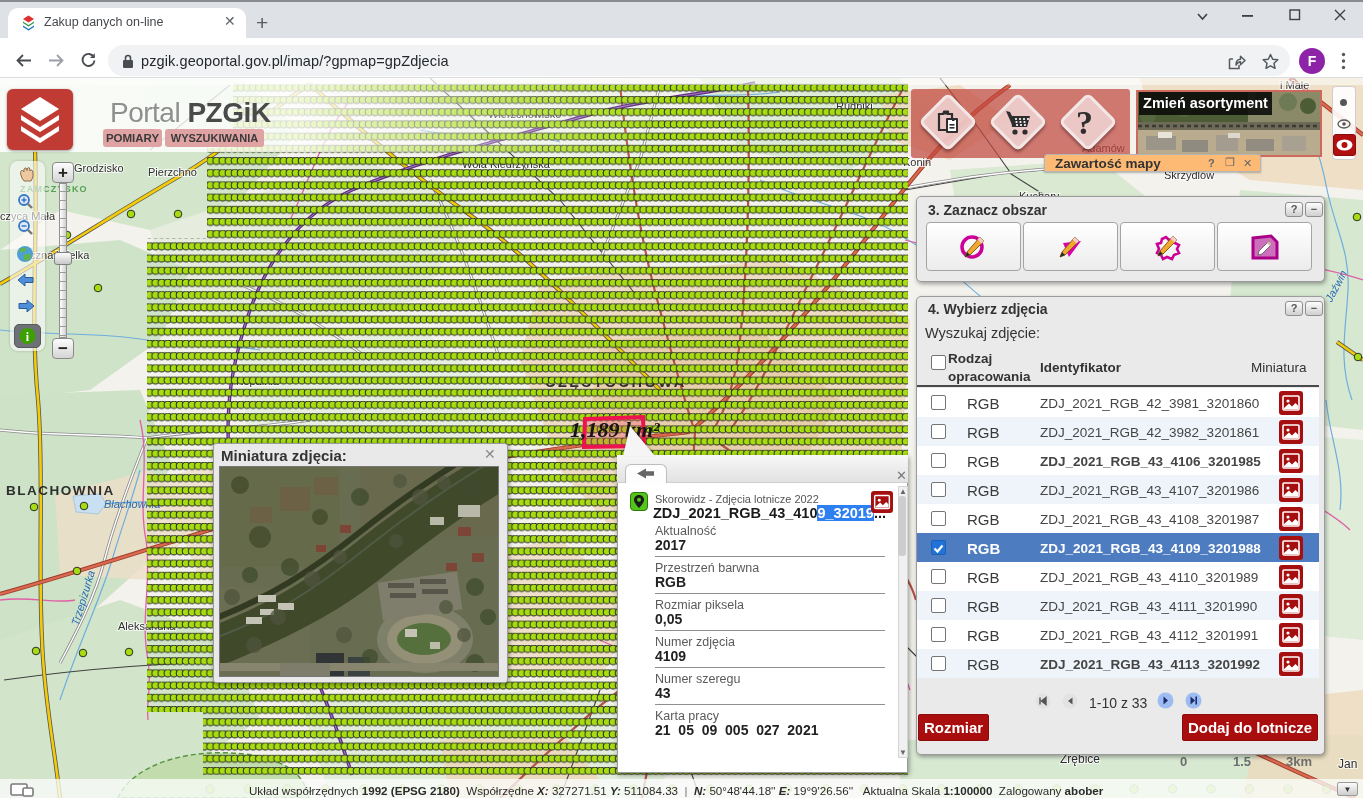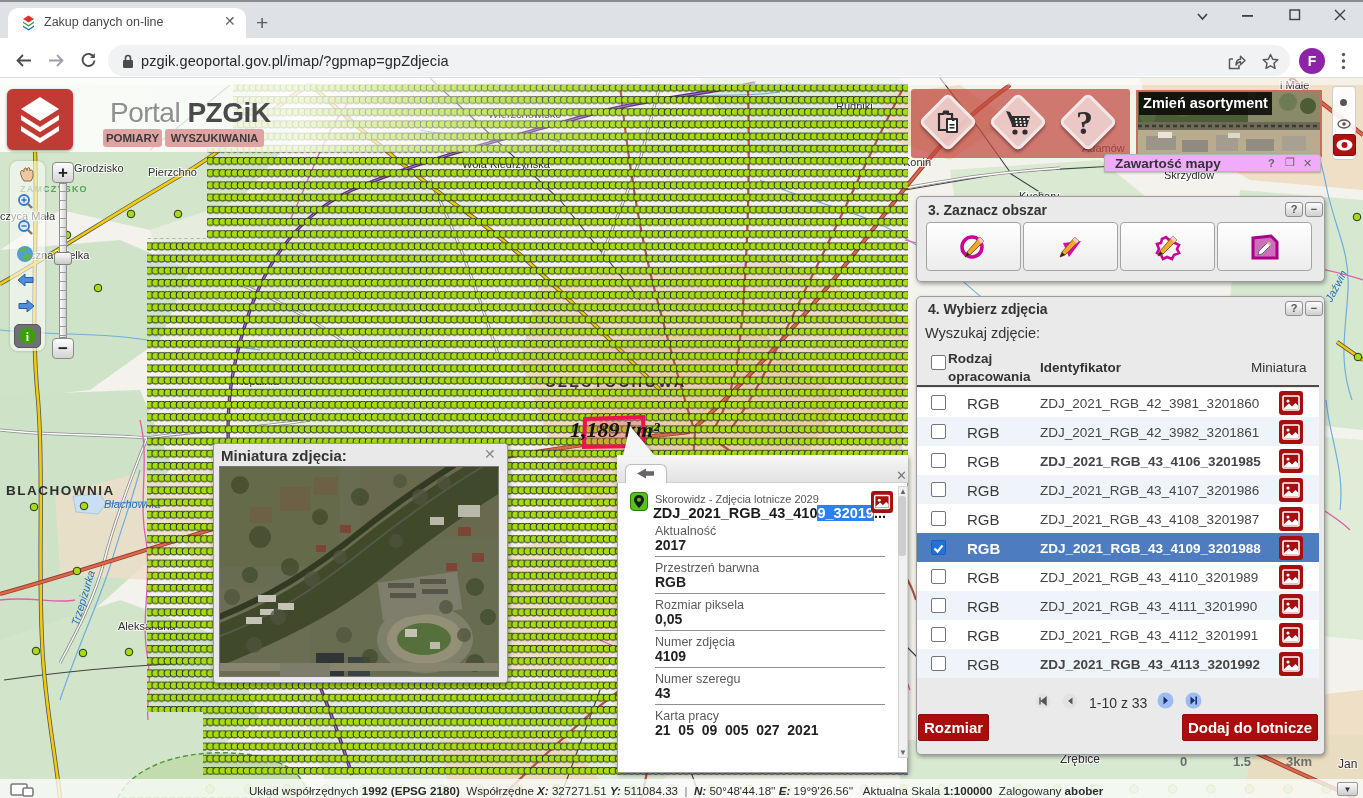--- a/index.html
+++ b/index.html
@@ -424,21 +424,21 @@
 <div class="abs" style="left:1340px;top:99px;width:7px;height:7px;border-radius:50%;background:#555"></div>
 <div class="abs" style="left:1337px;top:115px"><svg width="14" height="10" viewBox="0 0 14 10">
         <ellipse cx="7" cy="5" rx="6" ry="4" fill="none" stroke="#555" stroke-width="1.3"></ellipse>
         <circle cx="7" cy="5" r="1.8" fill="#555"></circle>
       </svg></div>
 <div class="abs" style="left:1333px;top:134px;width:23px;height:22px;background:#b01010;border:1px solid #8c0b0b;border-radius:3px"><svg width="21" height="20" viewBox="0 0 21 20">
         <ellipse cx="10.5" cy="10" rx="8" ry="5.5" fill="#fff"></ellipse>
         <circle cx="10.5" cy="10" r="3" fill="#b01010"></circle>
       </svg></div>
 
-<div class="abs" style="left:1104px;top:154px;width:217px;height:18px;background:#f0abfc;border:1px solid #b5b5b5;border-radius:3px 3px 0 0;box-shadow:0 1px 2px rgba(0,0,0,.25)">
+<div class="abs" style="left:1044px;top:154px;width:217px;height:18px;background:#fdba74;border:1px solid #b5b5b5;border-radius:3px 3px 0 0;box-shadow:0 1px 2px rgba(0,0,0,.25)">
  <span style="position:absolute;left:10px;top:1px;font-size:13.5px;font-weight:700;color:#333">Zawartość mapy</span>
  <span style="position:absolute;left:163px;top:2px;font-size:11px;font-weight:700;color:#666">?</span>
  <span style="position:absolute;left:180px;top:1px;font-size:11px;color:#666">❐</span>
  <span style="position:absolute;left:198px;top:2px;font-size:11px;color:#666">✕</span>
 </div>
 
 <div class="abs panel" style="left:916px;top:196px;width:409px;height:86px"></div>
 <div class="abs ptitle" style="left:928px;top:202px">3. Zaznacz obszar</div>
 <div class="abs pbtn" style="left:1285px;top:202px">?</div>
 <div class="abs pbtn" style="left:1305px;top:202px">−</div>
@@ -704,21 +704,21 @@
 <div class="abs" style="left:617px;top:455px;width:291px;height:28px;background:linear-gradient(#f7f7f7,#e2e2e2);border-bottom:1px solid #cfcfcf"></div>
 <div class="abs" style="left:623px;top:426px;width:0;height:0;border-left:7px solid transparent;border-right:25px solid transparent;border-bottom:30px solid #f5f5f5;filter:drop-shadow(0 -1px 1px rgba(0,0,0,.3))"></div>
 <div class="abs" style="left:625px;top:464px;width:42px;height:19px;background:#fdfdfd;border:1px solid #bdbdbd;border-bottom:none;border-radius:6px 6px 0 0;line-height:0"><svg width="40" height="17" viewBox="0 0 40 17" style="vertical-align:top">
         <path d="M28,6.2 H20 V3.5 L11,8.5 L20,13.5 V10.8 H28 Z" fill="#666"></path>
       </svg></div>
 <div class="abs" style="left:896px;top:468px;font-size:13px;color:#777">✕</div>
 <div class="abs" style="left:630px;top:492px;width:18px;height:19px;background:#52c41a;border:1px solid #2a7a08;border-radius:4px"><svg width="16" height="17" viewBox="0 0 16 17">
         <path d="M8,2 C11,2 13,4.2 13,7 C13,10 8,15 8,15 C8,15 3,10 3,7 C3,4.2 5,2 8,2 Z" fill="#1a1a1a"></path>
         <circle cx="8" cy="6.8" r="2" fill="#52c41a"></circle>
       </svg></div>
-<div class="abs" style="left:655px;top:493px;font-size:11px;color:#555">Skorowidz - Zdjęcia lotnicze 2029</div>
+<div class="abs" style="left:655px;top:493px;font-size:11px;color:#555">Skorowidz - Zdjęcia lotnicze 2022</div>
 <div class="abs" style="left:653px;top:505px;font-size:14.5px;font-weight:700;color:#1a1a1a;white-space:nowrap">ZDJ_2021_RGB_43_410<span style="background:#2e7ff0;color:#fff">9_32019</span>...</div>
 <div class="abs thumb" style="left:871px;top:491px;width:22px;height:22px"><svg width="22" height="22" viewBox="0 0 24 24">
         <rect x="4" y="5" width="16" height="14" rx="1" fill="none" stroke="#fff" stroke-width="1.6"></rect>
         <circle cx="9" cy="10" r="1.6" fill="#fff"></circle>
         <path d="M5,17 L10,12.5 L13,15.5 L16.5,12 L19,14.5 V18 H5 Z" fill="#fff"></path>
       </svg></div>
 <div id="fields" class="abs" style="left:625px;top:455px;width:283px;height:318px">
       <div class="abs flabel" style="left:30px;top:69px">Aktualność</div>
       <div class="abs fval" style="left:30px;top:82px">2017</div>
       <div class="abs fline" style="top:101px"></div>

